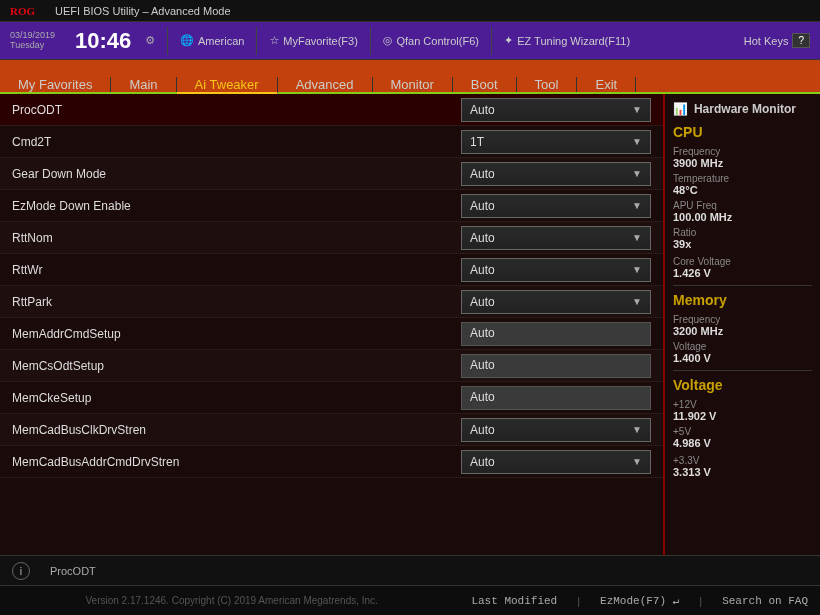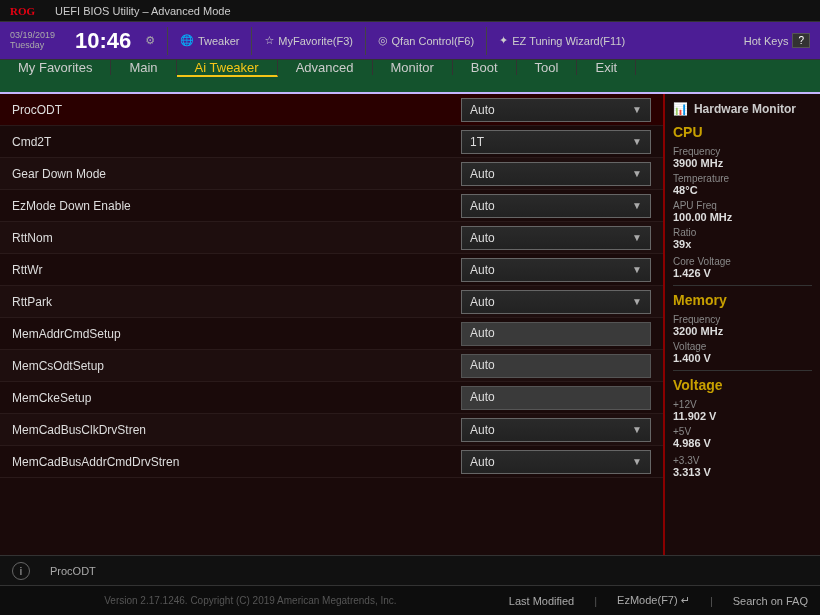--- a/index.html
+++ b/index.html
@@ -90,25 +90,25 @@
     .hotkeys-badge {
       background: #333;
       border: 1px solid #555;
       padding: 1px 5px;
       font-size: 10px;
       color: #fff;
     }
 
     
     .nav {
-      background: #14532d;
+      background: #c2410c;
       height: 34px;
       display: flex;
-      align-items: flex-start;
-      border-bottom: 2px solid #c4b5fd;
+      align-items: flex-end;
+      border-bottom: 2px solid #84cc16;
     }
     .nav-item {
       padding: 0 18px;
       display: flex;
       align-items: center;
       font-size: 13px;
       color: #ccc;
       cursor: pointer;
       border-right: 1px solid #333;
     }
@@ -202,20 +202,21 @@
       justify-content: flex-end;
       padding: 0 12px;
       gap: 20px;
       font-size: 11px;
       color: #aaa;
       border-top: 1px solid #333;
     }
     .bottom-link {
       cursor: pointer;
       color: #aaa;
+      font-family: Liberation Mono, monospace;
     }
     .bottom-separator { color: #555; }
     .bottom-copyright {
       flex: 1;
       text-align: center;
       color: #555;
       font-size: 10px;
     }
 
     
@@ -309,21 +310,21 @@
         <span>Tuesday</span>
       </span>
     </div>
     <span class="topbar-time">10:46</span>
     <span class="topbar-gear">⚙</span>
 
     <div class="topbar-divider"></div>
 
     <div class="topbar-item">
       <span>🌐</span>
-      <span>Tweaker</span>
+      <span>American</span>
     </div>
 
     <div class="topbar-divider"></div>
 
     <div class="topbar-item">
       <span>☆</span>
       <span>MyFavorite(F3)</span>
     </div>
 
     <div class="topbar-divider"></div>

